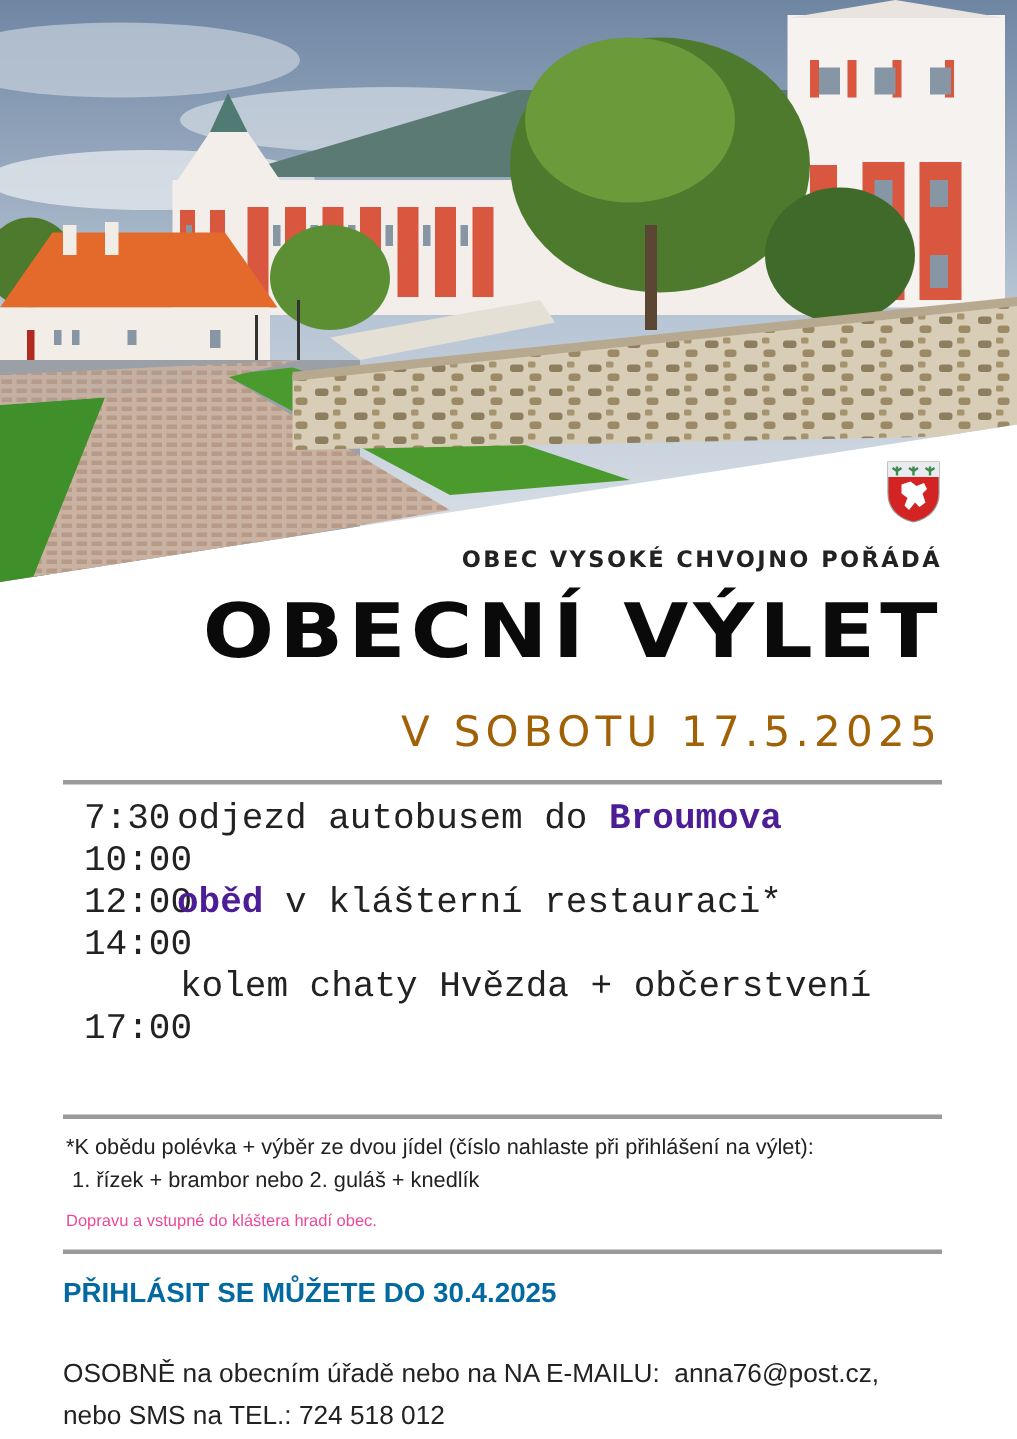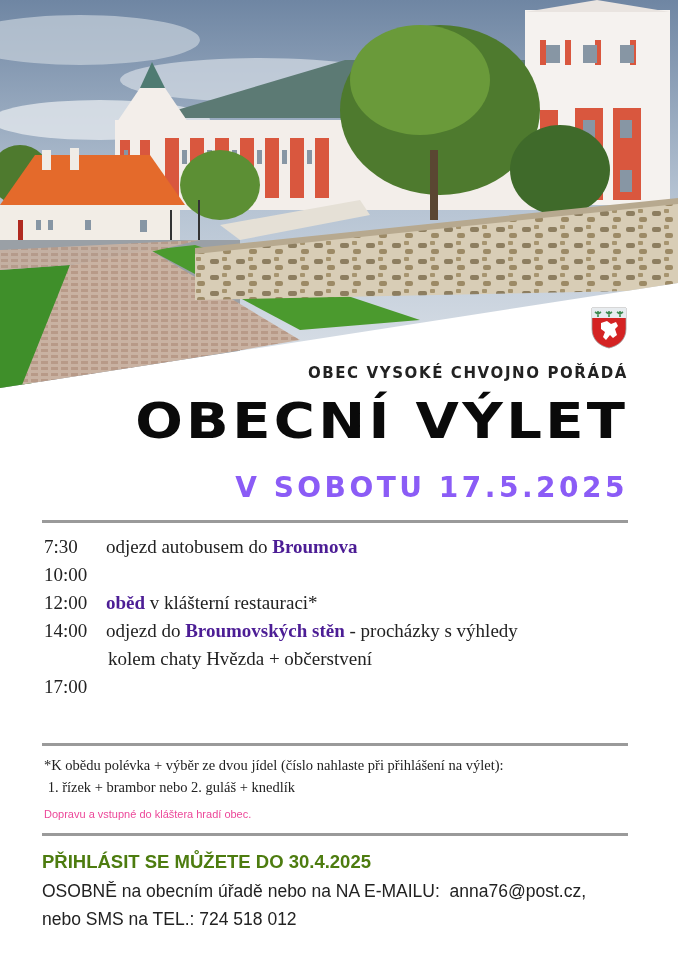--- a/index.html
+++ b/index.html
@@ -10,42 +10,42 @@
           clip-path: polygon(0 0, 678px 0, 678px 283px, 0 388px); }
   .hero svg { display: block; }
 
   .crest { position: absolute; left: 591px; top: 307px; width: 36px; height: 42px; }
 
   .organizer { position: absolute; right: 50px; top: 364px; font-size: 15px; letter-spacing: 1.6px;
                color: #222; font-weight: bold; }
   .title { position: absolute; right: 50px; top: 396px; font-size: 50px; font-weight: 900;
            letter-spacing: 3px; color: #0a0a0a; font-family: "DejaVu Sans", sans-serif; line-height: 1;
            transform: scaleX(1.12); transform-origin: right center; }
-  .date { position: absolute; right: 50px; top: 474px; font-size: 28px; font-weight: bold;
-          letter-spacing: 3.5px; color: #8b5cf6; line-height: 1; }
+  .date { position: absolute; right: 50px; top: 474px; font-size: 28px; font-weight: normal;
+          letter-spacing: 3.5px; color: #a16207; line-height: 1; }
 
   .rule { position: absolute; left: 42px; width: 586px; height: 3px; background: #9a9a9a; }
 
-  .schedule { position: absolute; left: 44px; top: 533px; width: 600px; font-size: 19px;
-              color: #222; line-height: 28px; font-family: Liberation Serif, serif; }
+  .schedule { position: absolute; left: 56px; top: 533px; width: 600px; font-size: 24px;
+              color: #222; line-height: 28px; font-family: Liberation Mono, monospace; }
   .srow { display: flex; }
   .stime { width: 62px; flex: 0 0 auto; }
   .stext { flex: 1; }
   .cont { padding-left: 64px; }
   b { font-weight: bold; color: #4c1d95; }
 
   .note { position: absolute; left: 44px; top: 754px; font-size: 14.5px; color: #222; line-height: 22px;
-          font-family: Liberation Serif, serif; }
+          font-family: Liberation Sans, sans-serif; }
   .note2 { position: absolute; left: 44px; top: 808px; font-size: 11px; color: #ec4899;
            font-family: "Liberation Sans", sans-serif; }
 
   .reg-title { position: absolute; left: 42px; top: 851px; font-size: 18.5px; font-weight: bold;
-               color: #4d7c0f; font-family: "Liberation Sans", sans-serif; }
+               color: #0369a1; font-family: "Liberation Sans", sans-serif; }
   .reg-line { position: absolute; left: 42px; font-size: 17.5px; color: #222;
-              font-family: "Liberation Sans", sans-serif; }
+              font-family: "Liberation Sans", sans-serif; margin-top: 24px; }
 </style>
 </head>
 <body>
 
 <div class="hero">
   <svg width="678" height="390" viewBox="0 0 678 390" xmlns="http://www.w3.org/2000/svg">
     <defs>
       <linearGradient id="sky" x1="0" y1="0" x2="0" y2="1">
         <stop offset="0" stop-color="#6f86a3"></stop>
         <stop offset="0.5" stop-color="#b4c2d2"></stop>
@@ -178,21 +178,20 @@
   </div>
   <div class="srow">
     <span class="stime">10:00</span>
   </div>
   <div class="srow">
     <span class="stime">12:00</span>
     <span class="stext"><span></span><b>oběd</b><span> v klášterní restauraci*</span></span>
   </div>
   <div class="srow">
     <span class="stime">14:00</span>
-    <span class="stext"><span>odjezd do </span><b>Broumovských stěn</b><span> - procházky s výhledy</span></span>
   </div>
   <div class="cont">kolem chaty Hvězda + občerstvení</div>
   <div class="srow">
     <span class="stime">17:00</span>
   </div>
 </div>
 
 <div class="rule" style="top:743px"></div>
 
 <div class="note">

